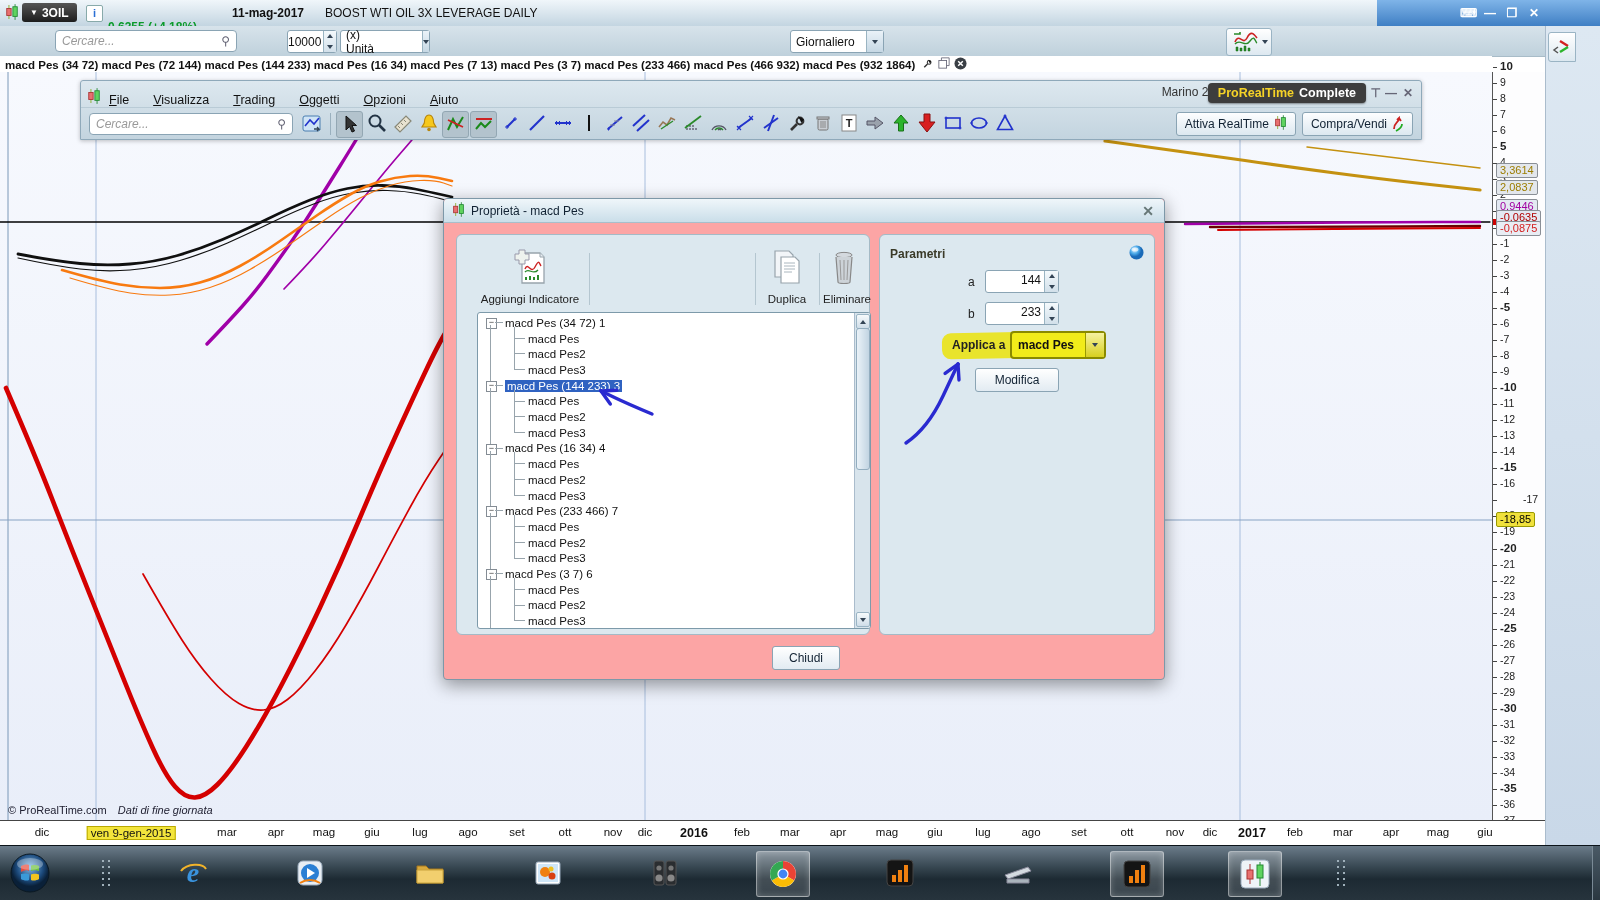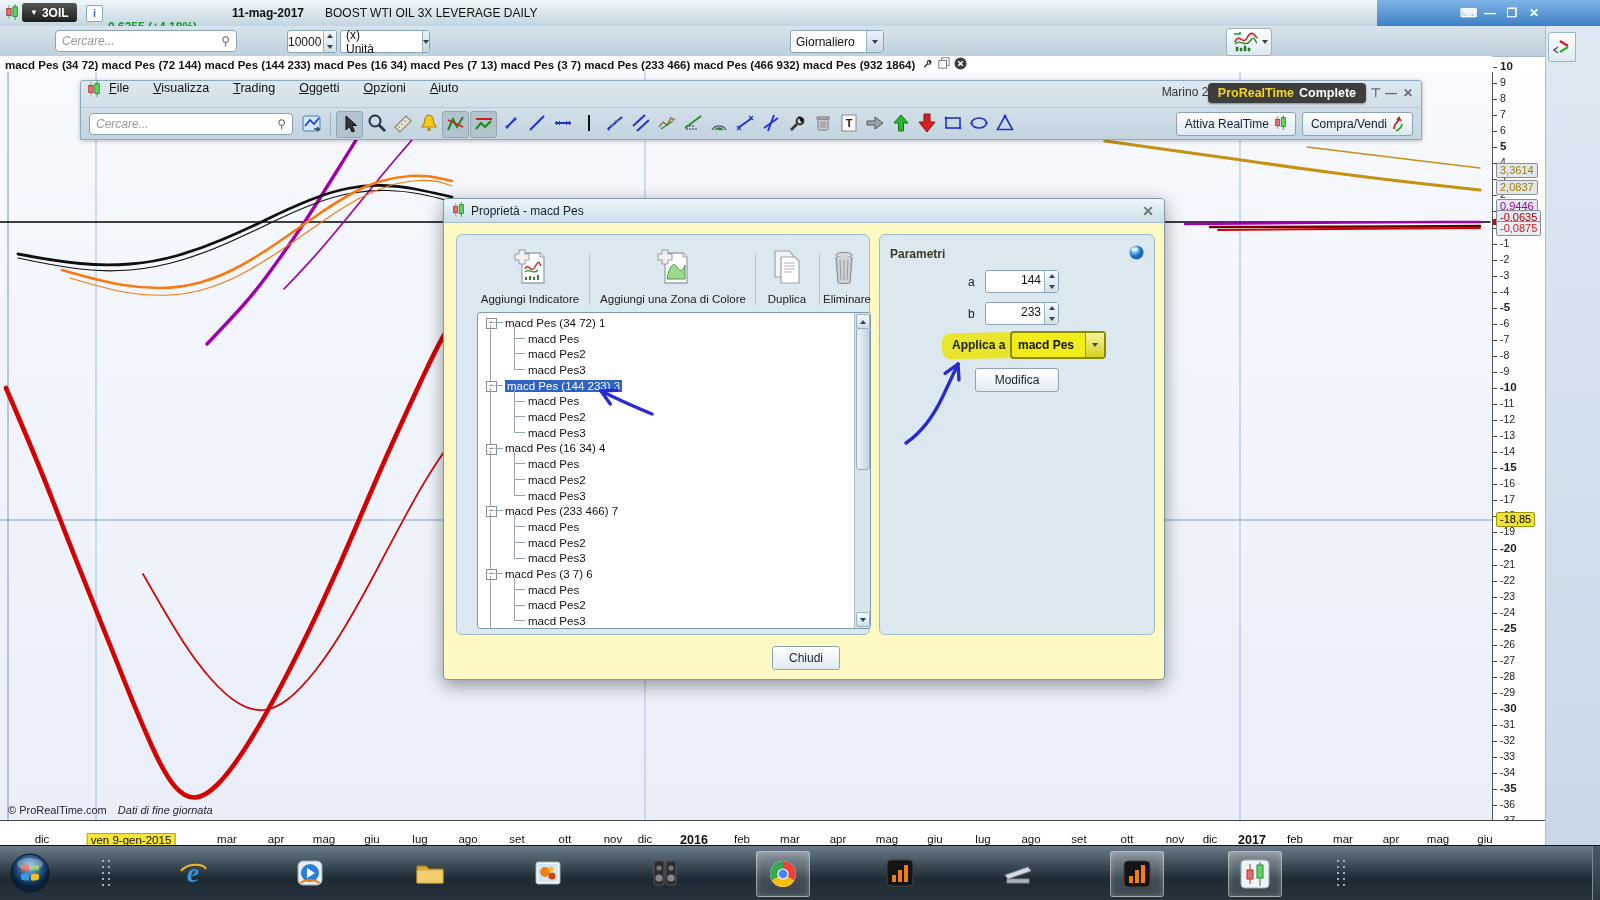--- a/index.html
+++ b/index.html
@@ -41,39 +41,39 @@
   
   #axis{left:1492px;top:72px;width:53px;height:748px;background:#fdfdfe;border-left:1px solid #555;}
   .tick{position:absolute;left:7px;font-size:10.5px;color:#222;white-space:nowrap;}
   .tick.bold{font-weight:bold;font-size:11.5px;}
   .tickmark{position:absolute;left:0;width:4px;height:1px;background:#444;}
   .pricebox{position:absolute;left:3px;font-size:11px;padding:0 3px;border-radius:2px;line-height:13px;white-space:nowrap;}
   
   #rstrip{left:1545px;top:26px;width:55px;height:819px;background:linear-gradient(#dde8f2,#c9d8e8);border-left:1px solid #aabccc;}
   
   #timeline{left:0;top:820px;width:1545px;height:25px;background:#fff;border-top:1px solid #444;}
-  .month{position:absolute;top:12px;font-size:11.5px;color:#111;transform:translateX(-50%);white-space:nowrap;}
+  .month{position:absolute;top:5px;font-size:11.5px;color:#111;transform:translateX(-50%);white-space:nowrap;}
   .month.bold{font-weight:bold;font-size:12.5px;}
   .month.hl{background:#f3e53c;border:1px solid #b9a900;padding:0 3px;}
   
   #wsbar{left:80px;top:80px;width:1340px;height:58px;background:linear-gradient(#dde8ef,#c3d4df);border:1px solid #8fa9ba;border-radius:3px 3px 0 0;box-shadow:0 1px 4px rgba(0,0,0,.25);}
-  #menurow{position:absolute;left:0;top:0;width:100%;height:26px;display:flex;align-items:flex-start;}
+  #menurow{position:absolute;left:0;top:0;width:100%;height:26px;display:flex;align-items:flex-end;}
   .menuitem{margin-right:24px;font-size:12.5px;color:#111;cursor:default;}
   .menuitem u{text-decoration:underline;}
   #wstab{position:absolute;right:190px;top:4px;font-size:12px;color:#333;}
   #brand{position:absolute;right:55px;top:2px;height:20px;background:#3d3d3d;border-radius:4px;padding:0 10px;display:flex;align-items:center;gap:5px;font-weight:bold;font-size:12.5px;box-shadow:0 1px 2px rgba(0,0,0,.4);}
   #brand .y{color:#f5d327;}
   #brand .w{color:#fff;}
   .wsctl{position:absolute;top:5px;color:#667;font-weight:bold;font-size:12px;}
   #toolrow{position:absolute;left:0;top:26px;width:100%;height:32px;display:flex;align-items:center;border-top:1px solid #b9cbd6;}
   .tool{width:25px;height:25px;display:flex;align-items:center;justify-content:center;border-radius:3px;margin-right:1px;}
   .tool.sel{background:#b3c3cd;border:1px solid #93a7b3;}
   .wsbtn{height:22px;border:1px solid #8aa4b4;border-radius:3px;background:linear-gradient(#fdfeff,#dcE8f0);display:flex;align-items:center;gap:5px;padding:0 8px;font-size:12px;color:#123;}
   
-  #dialog{left:443px;top:198px;width:720px;height:480px;background:#fef9c3;border:1px solid #7d98a8;border-radius:4px;box-shadow:0 5px 18px rgba(0,0,0,.4);}
+  #dialog{left:443px;top:198px;width:720px;height:480px;background:#fca5a5;border:1px solid #7d98a8;border-radius:4px;box-shadow:0 5px 18px rgba(0,0,0,.4);}
   #dlgtitle{position:absolute;left:0;top:0;width:100%;height:24px;background:linear-gradient(#eff6fa,#cadee9);border-bottom:1px solid #a8becb;border-radius:4px 4px 0 0;display:flex;align-items:center;gap:6px;padding-left:8px;box-sizing:border-box;font-size:12px;color:#123;}
   #dlgclose{position:absolute;right:10px;top:4px;color:#677;font-size:14px;font-weight:bold;}
   .panel{position:absolute;background:#dcE8ef;background:#dce8ef;border:1px solid #a4bac6;border-radius:6px;}
   .actionbtn{position:absolute;text-align:center;font-size:11.5px;color:#222;}
   .vsep{position:absolute;width:1px;background:#b4c6d0;}
   #listbox{position:absolute;left:20px;top:77px;width:392px;height:315px;background:#fff;border:1px solid #7d9aaa;border-radius:3px;overflow:hidden;}
   .trow{position:absolute;left:0;height:15.7px;display:flex;align-items:center;font-size:11.5px;color:#111;white-space:nowrap;}
   .minusbox{position:absolute;left:8px;top:3px;width:9px;height:9px;background:#fff;border:1px solid #848c94;font-size:9px;line-height:7px;text-align:center;color:#333;}
   .treeline{position:absolute;background:#98a4ac;}
   .sel-label{background:#2f62c1;color:#fff;padding:0 2px;}
@@ -259,21 +259,21 @@
       <div class="tick" style="top: 341.1px;">-12</div>
       <div class="tickmark" style="top: 364.15px;"></div>
       <div class="tick" style="top: 357.15px;">-13</div>
       <div class="tickmark" style="top: 380.2px;"></div>
       <div class="tick" style="top: 373.2px;">-14</div>
       <div class="tickmark" style="top: 396.25px;"></div>
       <div class="tick bold" style="top: 389.25px;">-15</div>
       <div class="tickmark" style="top: 412.3px;"></div>
       <div class="tick" style="top: 405.3px;">-16</div>
       <div class="tickmark" style="top: 428.35px;"></div>
-      <div class="tick" style="top: 421.35px;">-17</div>
+      <div class="tick" style="top: 421.35px; margin-left: 23px;">-17</div>
       <div class="tickmark" style="top: 444.4px;"></div>
       <div class="tick" style="top: 437.4px;">-18</div>
       <div class="tickmark" style="top: 460.45px;"></div>
       <div class="tick" style="top: 453.45px;">-19</div>
       <div class="tickmark" style="top: 476.5px;"></div>
       <div class="tick bold" style="top: 469.5px;">-20</div>
       <div class="tickmark" style="top: 492.55px;"></div>
       <div class="tick" style="top: 485.55px;">-21</div>
       <div class="tickmark" style="top: 508.6px;"></div>
       <div class="tick" style="top: 501.6px;">-22</div>
@@ -591,29 +591,20 @@
               <path d="M12,6 H30 L34,10 V36 H12 Z" fill="#fff" stroke="#98a4ac" stroke-width="1.3"></path>
               <path d="M30,6 L30,10 L34,10" fill="#e8edf2" stroke="#98a4ac"></path>
               <path d="M15,22 C18,14 21,28 25,20 S29,16 31,19" fill="none" stroke="#c22" stroke-width="1.4"></path>
               <path d="M15,25 C19,20 23,29 28,23" fill="none" stroke="#2a8a2a" stroke-width="1.3"></path>
               <path d="M15,33 h2 v-3 h-2 z M19,33 h2 v-4 h-2 z M23,33 h2 v-3 h-2 z M27,33 h2 v-5 h-2 z" fill="#2a8a2a"></path>
               <path d="M9,3 h6 v4 h4 v6 h-4 v4 h-6 v-4 h-4 v-6 h4 z" fill="#eef2ee" stroke="#99a" stroke-width="1"></path>
             </svg></span>
         <div style="margin-top:4px;">Aggiungi Indicatore</div>
       </div>
       <div class="vsep" style="left:132px;top:18px;height:52px;"></div>
-      <div class="actionbtn" style="left:138px;top:12px;width:156px;">
-        <span id="ic-addzone"><svg width="40" height="40" viewBox="0 0 40 40">
-              <path d="M12,6 H30 L34,10 V36 H12 Z" fill="#fff" stroke="#98a4ac" stroke-width="1.3"></path>
-              <path d="M30,6 L30,10 L34,10" fill="#e8edf2" stroke="#98a4ac"></path>
-              <path d="M14,32 C16,20 20,14 24,20 C28,26 30,24 32,18 L32,32 Z" fill="#9cd98c" stroke="#4a9a3a" stroke-width="1"></path>
-              <path d="M9,3 h6 v4 h4 v6 h-4 v4 h-6 v-4 h-4 v-6 h4 z" fill="#eef2ee" stroke="#99a" stroke-width="1"></path>
-            </svg></span>
-        <div style="margin-top:4px;">Aggiungi una Zona di Colore</div>
-      </div>
       <div class="vsep" style="left:298px;top:18px;height:52px;"></div>
       <div class="actionbtn" style="left:302px;top:12px;width:56px;">
         <span id="ic-dup"><svg width="40" height="40" viewBox="0 0 40 40">
               <path d="M8,4 H22 L26,8 V30 H8 Z" fill="#f2f5f8" stroke="#98a4ac" stroke-width="1.2"></path>
               <path d="M14,10 H28 L32,14 V36 H14 Z" fill="#fff" stroke="#98a4ac" stroke-width="1.2"></path>
               <path d="M17,16 h11 M17,19 h11 M17,22 h11 M17,25 h8" stroke="#aab6be" stroke-width="1"></path>
             </svg></span>
         <div style="margin-top:4px;">Duplica</div>
       </div>
       <div class="vsep" style="left:362px;top:18px;height:52px;"></div>

